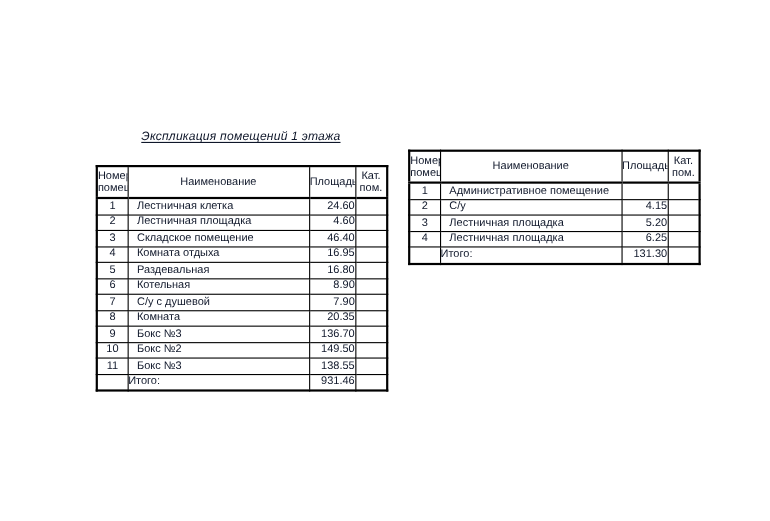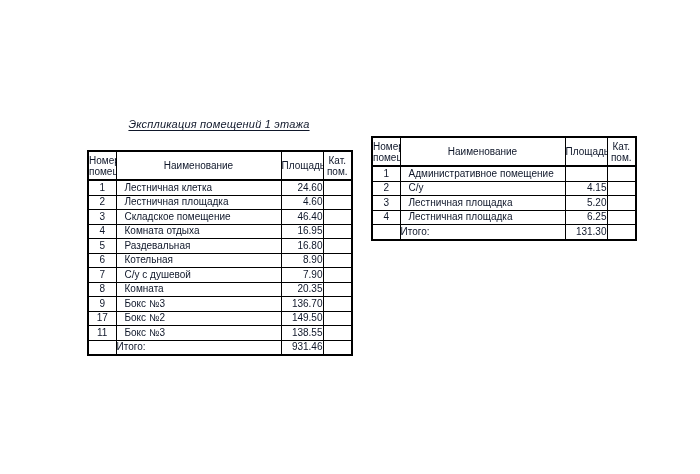--- a/index.html
+++ b/index.html
@@ -138,21 +138,21 @@
             <td class="col-area">20.35</td>
             <td class="col-cat"></td>
           </tr>
           <tr>
             <td class="col-num">9</td>
             <td class="col-name">Бокс №3</td>
             <td class="col-area">136.70</td>
             <td class="col-cat"></td>
           </tr>
           <tr>
-            <td class="col-num">17</td>
+            <td class="col-num">10</td>
             <td class="col-name">Бокс №2</td>
             <td class="col-area">149.50</td>
             <td class="col-cat"></td>
           </tr>
           <tr>
             <td class="col-num">11</td>
             <td class="col-name">Бокс №3</td>
             <td class="col-area">138.55</td>
             <td class="col-cat"></td>
           </tr>

